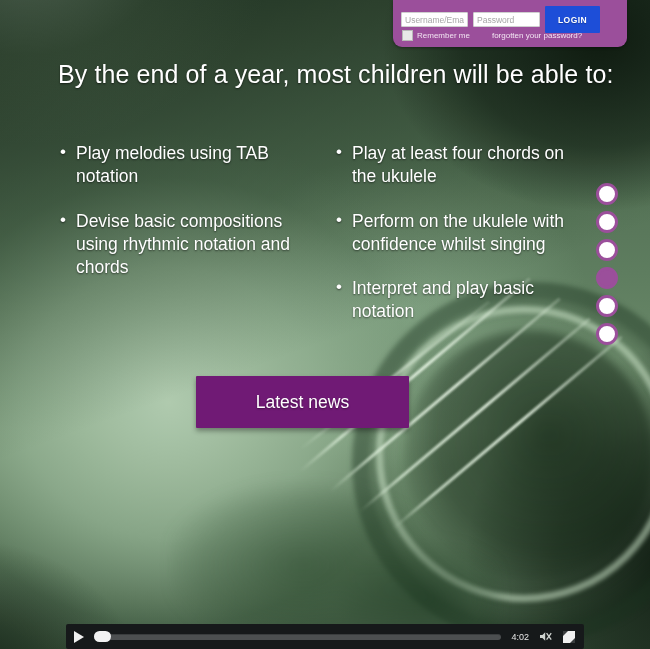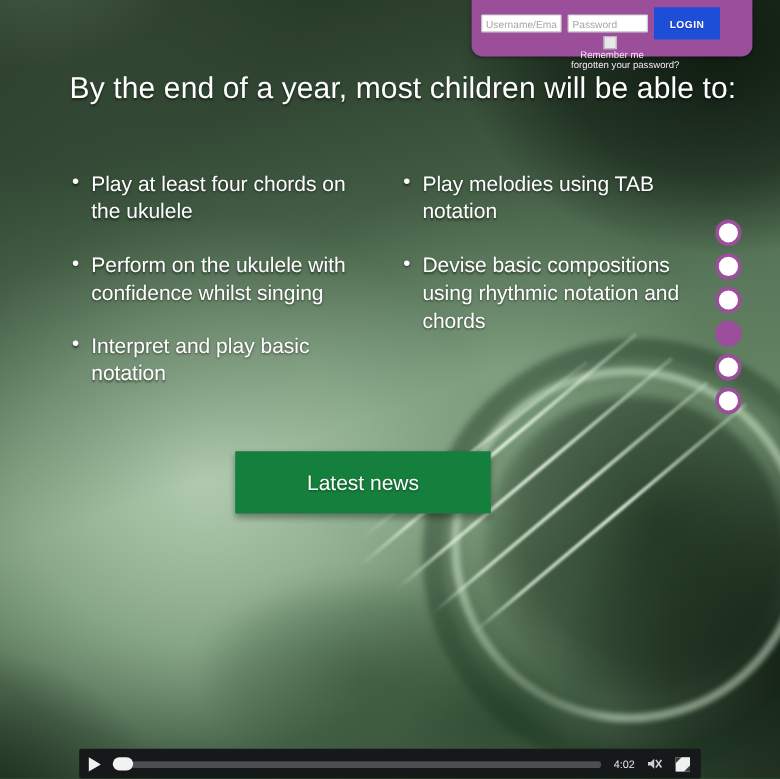--- a/index.html
+++ b/index.html
@@ -147,21 +147,20 @@
     border-radius: 1px;
     text-shadow: 0 1px 1px rgba(0,0,0,0.25);
   }
   .login-row2 {
     position: absolute;
     left: 9px;
     top: 30px;
     display: flex;
     align-items: center;
     width: 216px;
-    flex-direction: column;
   }
   .remember-box {
     width: 9px;
     height: 9px;
     background: #e8e8e8;
     border: 1px solid #b9b9b9;
     margin-right: 4px;
     display: inline-block;
     cursor: pointer;
   }
@@ -226,21 +225,21 @@
     color: #ffffff;
   }
 
   
   .latest-news {
     position: absolute;
     left: 196px;
     top: 376px;
     width: 213px;
     height: 52px;
-    background: #15803d;
+    background: #701a75;
     border: none;
     color: #ffffff;
     font-size: 17.5px;
     font-family: "Liberation Sans", sans-serif;
     cursor: pointer;
     box-shadow: 0 3px 5px rgba(0,0,0,0.35);
     text-shadow: 0 1px 2px rgba(0,0,0,0.45);
     border-radius: 1px;
   }
 
@@ -364,29 +363,29 @@
       <span class="remember-label">Remember me</span>
       <a href="#" class="forgot-link">forgotten your password?</a>
     </div>
   </div>
 
   <div class="headline">By the end of a year, most children will be able to:</div>
 
   <div class="columns">
     <div class="col">
       <ul class="bullet-list">
-        <li class="bullet-item">Play at least four chords on the ukulele</li>
-        <li class="bullet-item">Perform on the ukulele with confidence whilst singing</li>
-        <li class="bullet-item">Interpret and play basic notation</li>
+        <li class="bullet-item">Play melodies using TAB notation</li>
+        <li class="bullet-item">Devise basic compositions using rhythmic notation and chords</li>
       </ul>
     </div>
     <div class="col">
       <ul class="bullet-list">
-        <li class="bullet-item">Play melodies using TAB notation</li>
-        <li class="bullet-item">Devise basic compositions using rhythmic notation and chords</li>
+        <li class="bullet-item">Play at least four chords on the ukulele</li>
+        <li class="bullet-item">Perform on the ukulele with confidence whilst singing</li>
+        <li class="bullet-item">Interpret and play basic notation</li>
       </ul>
     </div>
   </div>
 
   <button class="latest-news">Latest news</button>
 
   <div class="pager">
     <div class="dot"></div>
     <div class="dot"></div>
     <div class="dot"></div>

